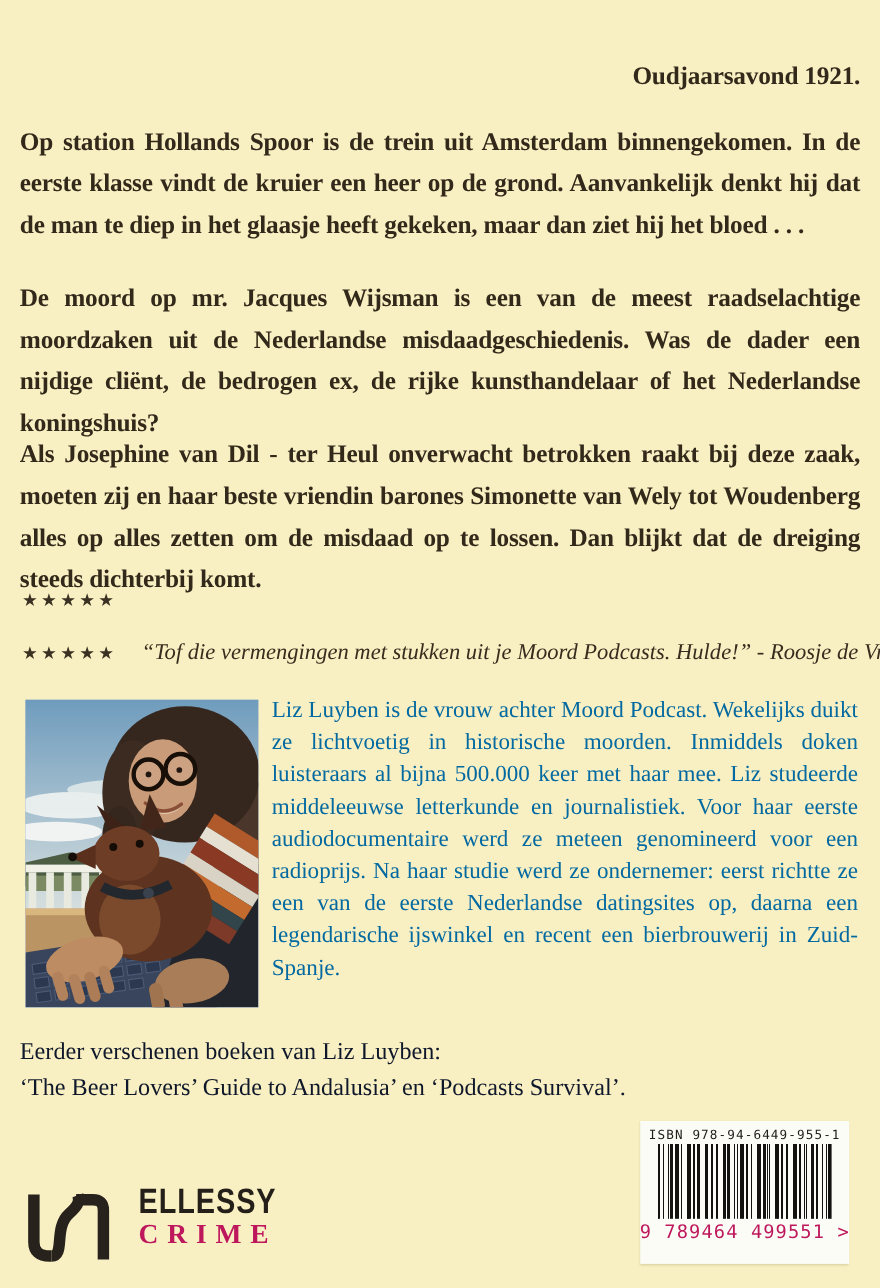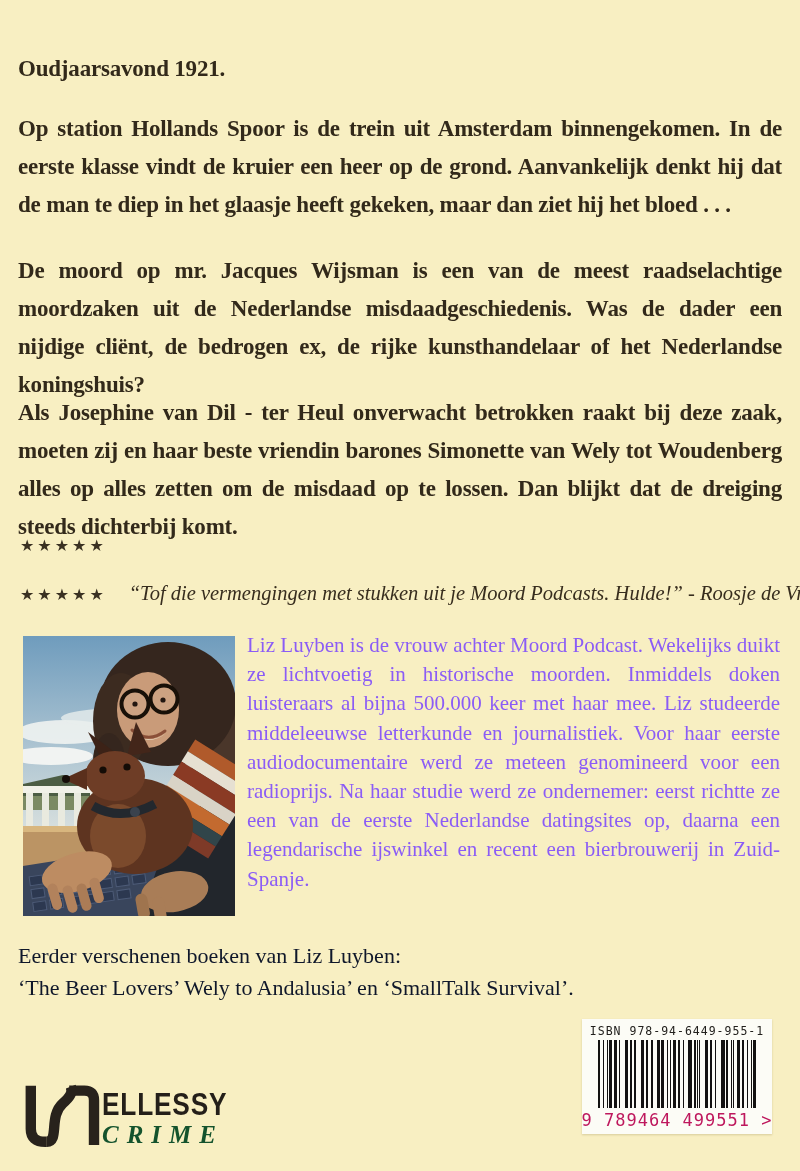--- a/index.html
+++ b/index.html
@@ -7,62 +7,62 @@
   body { font-family:"Liberation Serif", serif; }
   .cover {
     position:relative; width:800px; height:1171px;
     background:#f8efc2; color:#32291a; overflow:hidden;
   }
   .para {
     position:absolute; left:18px; width:764px;
     font-weight:bold; font-size:23px; line-height:38px;
     text-align:justify; letter-spacing:-0.2px;
   }
-  .para.single { text-align:left; }
+  .para.single { text-align:right; }
   #p1 { top:50px; }
   #p2 { top:110px; }
   #p3 { top:252px; }
   #p4 { top:394px; }
   .review {
     position:absolute; left:20px; width:762px;
     display:flex; align-items:baseline; gap:22px;
   }
   #review1 { top:536px; }
   #review2 { top:582px; }
   .stars { font-size:16px; letter-spacing:3px; color:#3a3122; white-space:nowrap; }
   .review-text { font-style:italic; font-size:20.5px; color:#372d1e; white-space:nowrap; }
   .photo {
     position:absolute; left:23px; top:636px; width:212px; height:280px;
     background:#9db8c8; overflow:hidden;
   }
   .photo svg { display:block; }
   .bio {
     position:absolute; left:247px; top:631px; width:533px;
-    font-size:21px; line-height:29.2px; text-align:justify; color:#8b5cf6;
+    font-size:21px; line-height:29.2px; text-align:justify; color:#0369a1;
   }
   .books {
     position:absolute; left:18px; top:940px; width:740px;
     font-size:22px; line-height:32px; color:#0f172a;
   }
   .logo {
     position:absolute; left:22px; top:1076px;
-    display:flex; align-items:center; gap:0;
+    display:flex; gap:24px;
   }
   .logo-text { display:flex; flex-direction:column; }
   .logo-name {
     font-family:"Liberation Sans", sans-serif; font-weight:bold;
     font-size:32px; line-height:32px; color:#241f19;
     transform:scaleX(.82); transform-origin:left center; letter-spacing:1px;
   }
   .logo-imprint {
-    font-family:"Liberation Serif", serif; font-style:italic; font-weight:bold;
-    font-size:25px; line-height:30px; letter-spacing:8px; color:#14532d;
+    font-family:"Liberation Serif", serif; font-weight:bold;
+    font-size:25px; line-height:30px; letter-spacing:8px; color:#be185d;
   }
   .barcode-box {
-    position:absolute; left:582px; top:1019px; width:190px; height:115px;
+    position:absolute; left:582px; top:1019px; width:190px; height:130px;
     background:#fcfcf6; box-shadow:0 1px 2px rgba(120,100,40,.25);
     display:flex; flex-direction:column; align-items:center; padding:5px 8px 4px;
   }
   .isbn-label {
     font-family:"DejaVu Sans Mono", monospace; font-size:11.5px;
     letter-spacing:1px; color:#22201d; white-space:nowrap;
   }
   .bars {
     width:158px; height:68px; margin-top:2px;
     background-image:
@@ -187,21 +187,21 @@
         <rect x="112" y="252" width="12" height="26" rx="6" fill="#9f744e"></rect>
         <rect x="128" y="258" width="12" height="26" rx="6" fill="#a97d57"></rect>
       </g>
     </svg>
   </div>
 
   <p class="bio">Liz Luyben is de vrouw achter Moord Podcast. Wekelijks duikt ze lichtvoetig in historische moorden. Inmiddels doken luisteraars al bijna 500.000 keer met haar mee. Liz studeerde middeleeuwse letterkunde en journalistiek. Voor haar eerste audiodocumentaire werd ze meteen genomineerd voor een radioprijs. Na haar studie werd ze ondernemer: eerst richtte ze een van de eerste Nederlandse datingsites op, daarna een legendarische ijswinkel en recent een bierbrouwerij in Zuid-Spanje.</p>
 
   <div class="books">
     <div>Eerder verschenen boeken van Liz Luyben:</div>
-    <div>‘The Beer Lovers’ Wely to Andalusia’ en ‘SmallTalk Survival’.</div>
+    <div>‘The Beer Lovers’ Guide to Andalusia’ en ‘Podcasts Survival’.</div>
   </div>
 
   <div class="logo">
     <span>
       <svg width="80" height="82" viewBox="0 0 100 82" xmlns="http://www.w3.org/2000/svg">
         <g fill="none" stroke="#28221c" stroke-width="13">
           <path d="M11,2 L11,56 Q11,72 29,72 L31,72"></path>
           <path d="M31,72 C47,72 33,40 51,24 C59,17 64,11 61,3"></path>
           <path d="M59,8 L78,8 Q90,8 90,20 L90,76"></path>
         </g>

